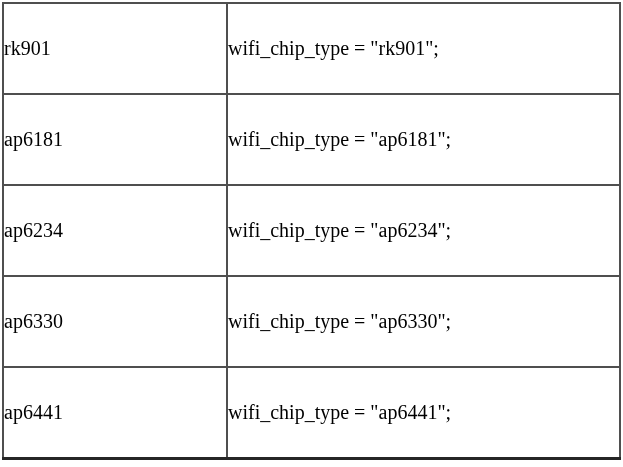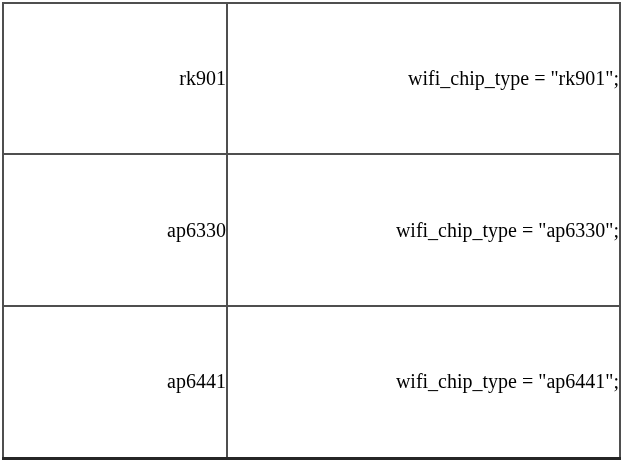--- a/index.html
+++ b/index.html
@@ -22,21 +22,21 @@
     width: 617px;
     height: 458px;
     border-collapse: collapse;
     table-layout: fixed;
     background: #ffffff;
     border: 2px solid #262626;
     border-bottom-width: 3px;
   }
   table.chip-table td {
     border: 2px solid #4f4f4f;
-    text-align: right;
+    text-align: left;
     vertical-align: middle;
     font-family: "Liberation Serif", serif;
     font-size: 20px;
     color: #000000;
     padding: 0;
     height: 57px;
     white-space: nowrap;
     overflow: hidden;
   }
   td.chip-cell { width: 222px; }
@@ -47,20 +47,28 @@
 <body>
 
 <div class="page">
   <table class="chip-table">
     <tbody>
       <tr>
         <td class="chip-cell">rk901</td>
         <td class="code-cell">wifi_chip_type = "rk901";</td>
       </tr>
       <tr>
+        <td class="chip-cell">ap6181</td>
+        <td class="code-cell">wifi_chip_type = "ap6181";</td>
+      </tr>
+      <tr>
+        <td class="chip-cell">ap6234</td>
+        <td class="code-cell">wifi_chip_type = "ap6234";</td>
+      </tr>
+      <tr>
         <td class="chip-cell">ap6330</td>
         <td class="code-cell">wifi_chip_type = "ap6330";</td>
       </tr>
       <tr>
         <td class="chip-cell">ap6441</td>
         <td class="code-cell">wifi_chip_type = "ap6441";</td>
       </tr>
     </tbody>
   </table>
 </div>

